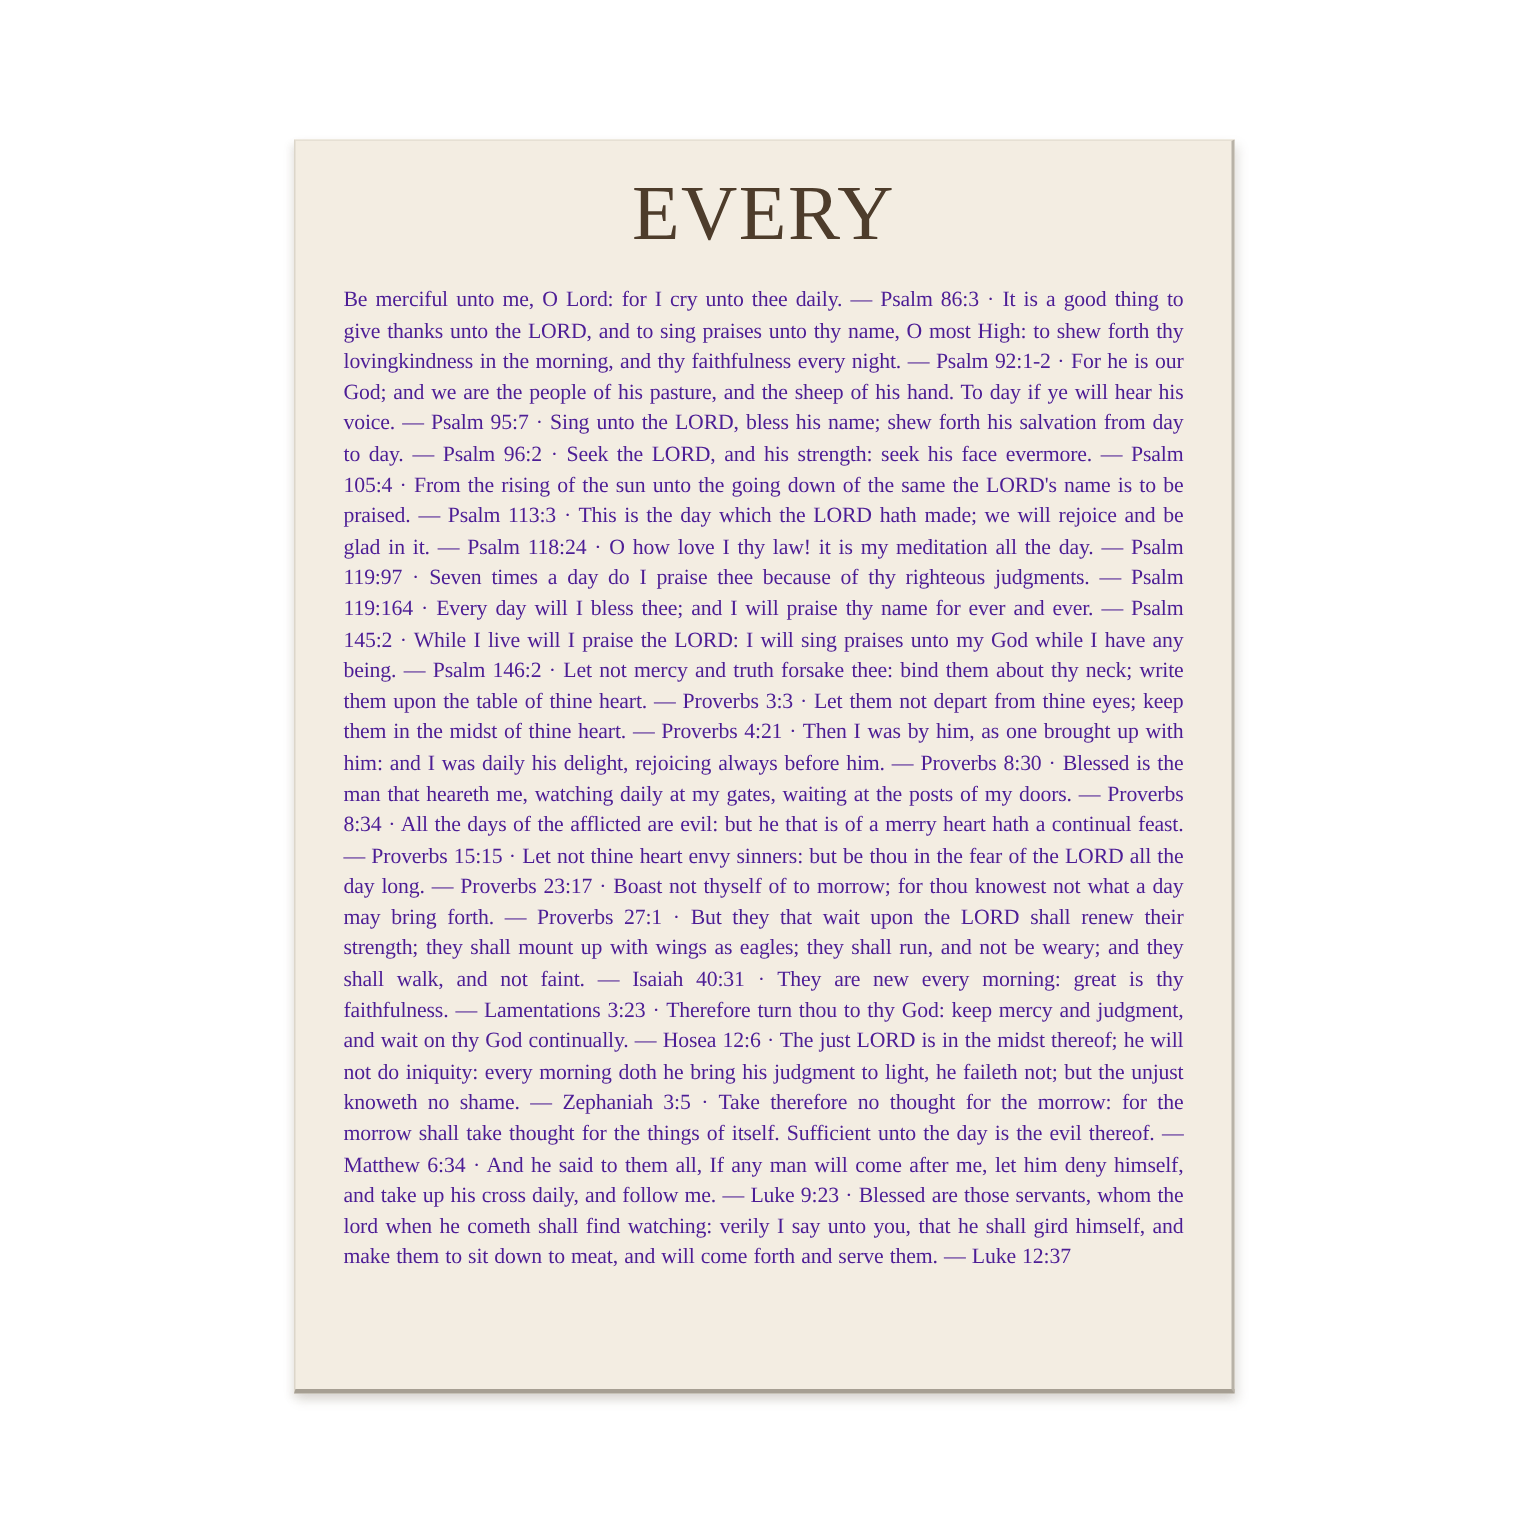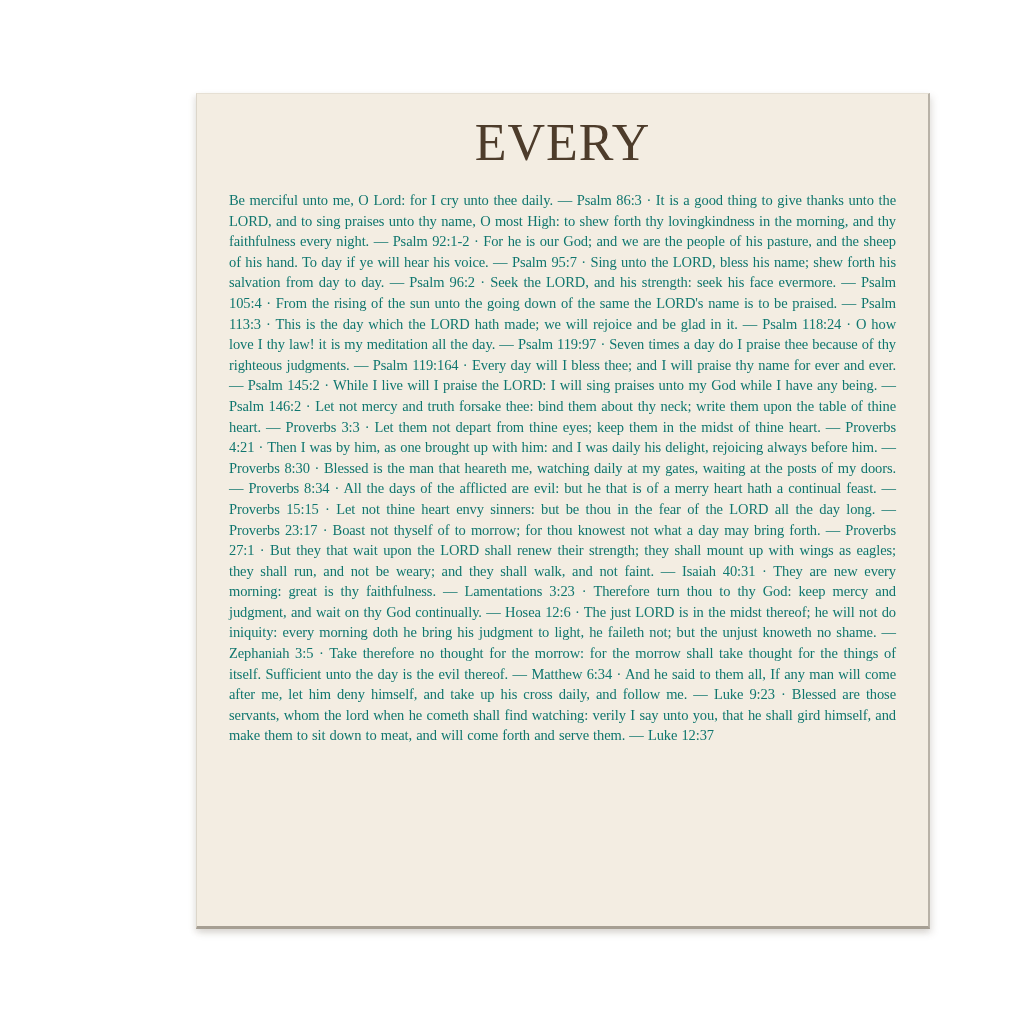--- a/index.html
+++ b/index.html
@@ -14,21 +14,21 @@
   .scene {
     position: relative;
     width: 1024px;
     height: 1024px;
     background: #ffffff;
   }
   .canvas {
     position: absolute;
     left: 196px;
     top: 93px;
-    width: 734px;
+    width: 627px;
     height: 836px;
     box-sizing: border-box;
     background: #f3ede2;
     border-top: 1px solid #e6e0d4;
     border-left: 1px solid #dcd6ca;
     border-right: 2px solid #b8b2a7;
     border-bottom: 3px solid #a69f93;
     box-shadow: -3px 3px 5px rgba(125, 115, 100, 0.10),
                 2px 4px 7px rgba(125, 115, 100, 0.22);
   }
@@ -42,21 +42,21 @@
     color: #4d3c2b;
     font-family: "Liberation Serif", serif;
   }
   .verses {
     margin: 18px 32px 0 32px;
     text-align: justify;
     font-size: 14.5px;
     line-height: 20.6px;
     letter-spacing: -0.1px;
     word-spacing: 0.6px;
-    color: #0f766e;
+    color: #4c1d95;
     hyphens: none;
     -webkit-hyphens: none;
   }
   .verse-text, .verse-ref, .verse-sep {
     color: inherit;
   }
 </style>
 </head>
 <body>
 

